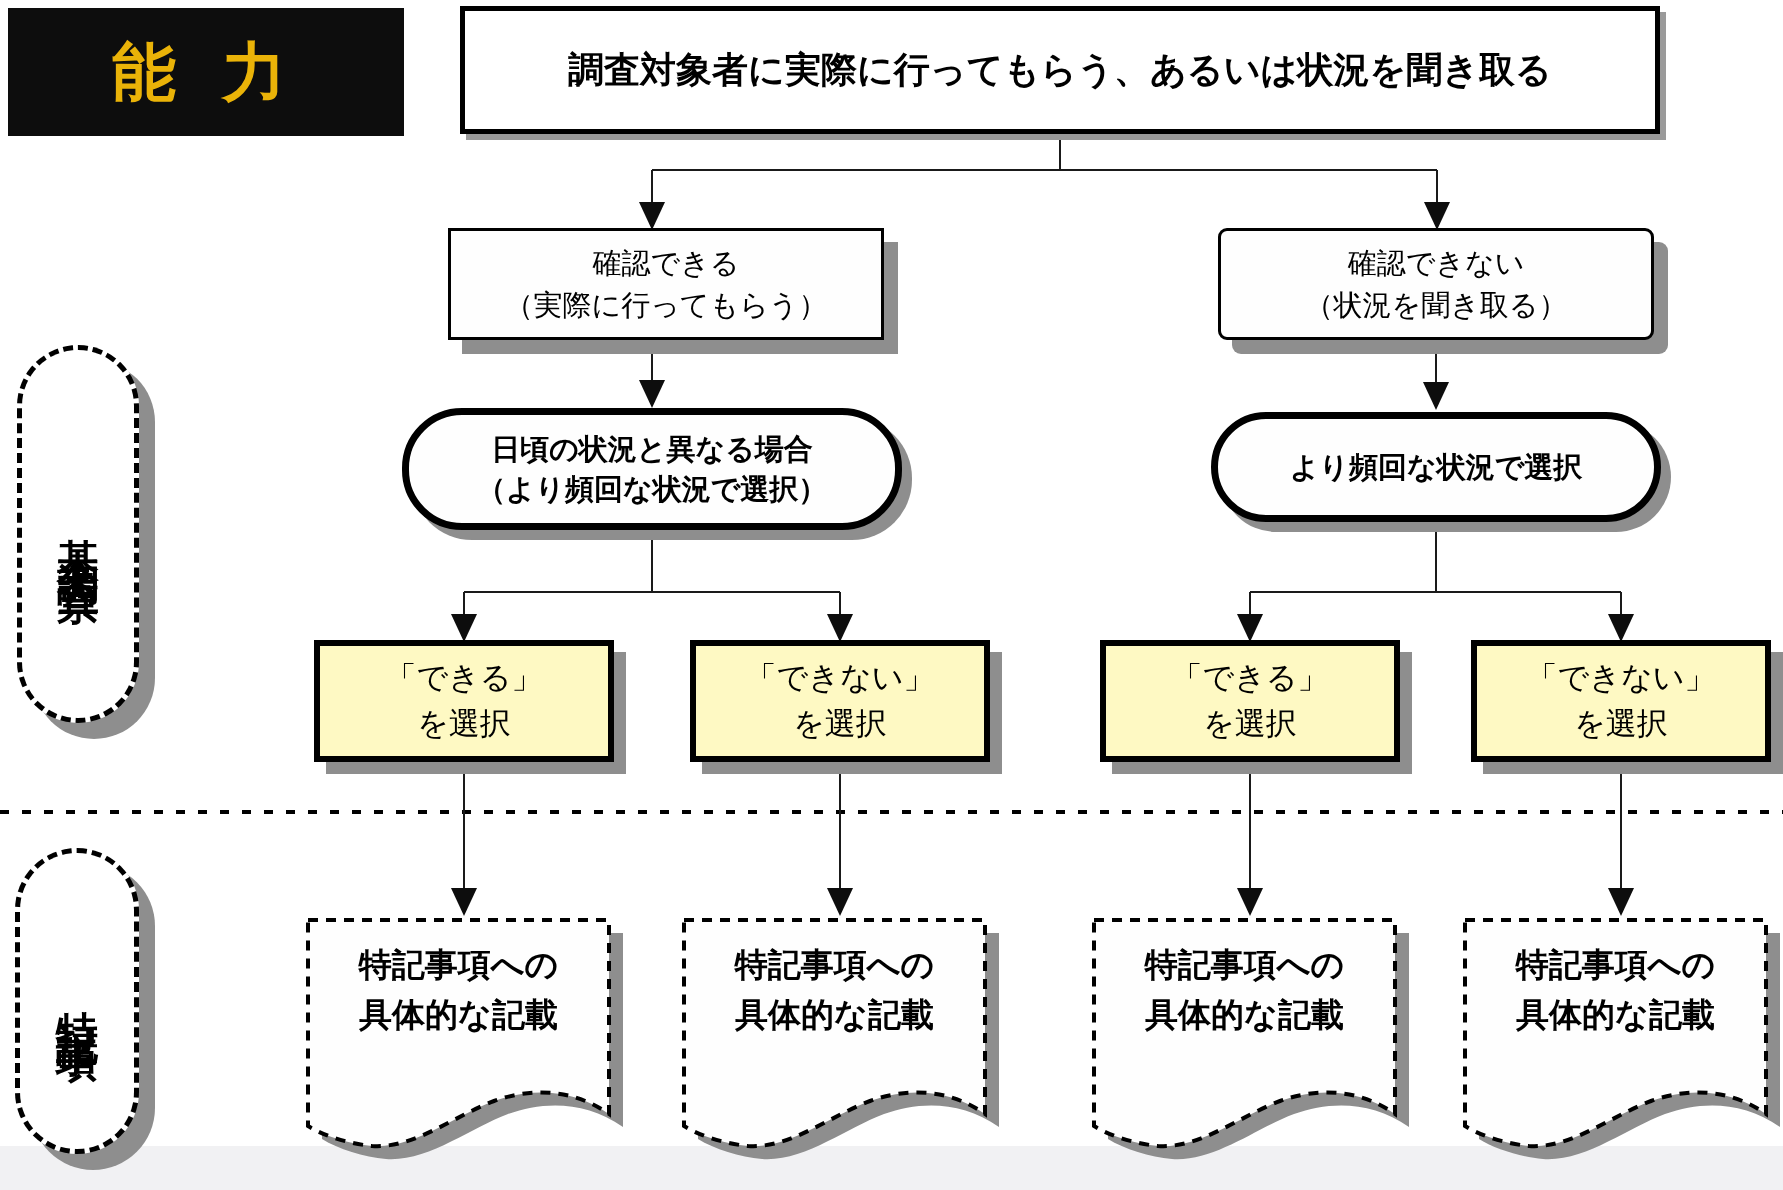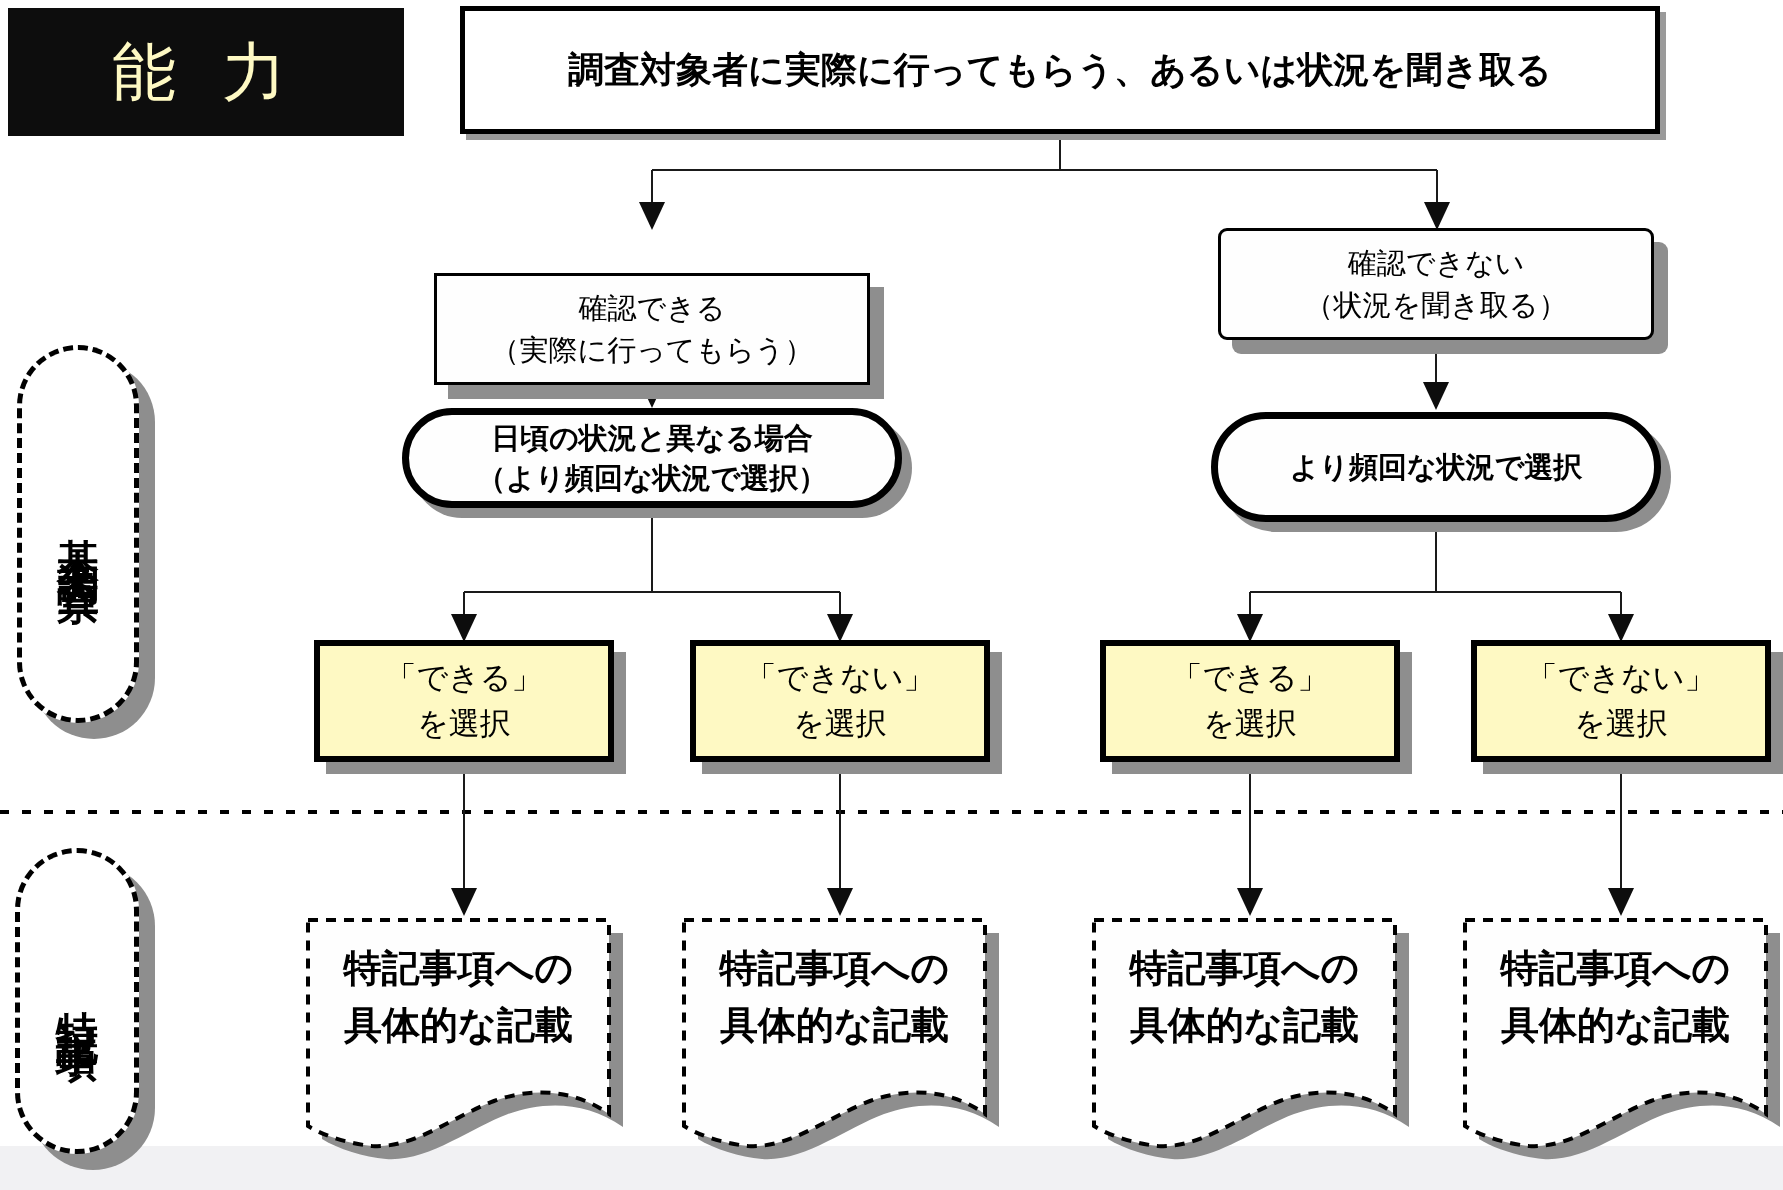--- a/index.html
+++ b/index.html
@@ -7,61 +7,61 @@
     position:relative;width:1783px;height:1190px;background:#ffffff;overflow:hidden;
     font-family:"Liberation Sans","DejaVu Sans",sans-serif;color:#000;
   }
   .layer{position:absolute;left:0;top:0;}
   .bottom-band{position:absolute;left:0;top:1146px;width:1783px;height:44px;background:#f1f1f3;}
 
   .black-box{
     position:absolute;left:8px;top:8px;width:396px;height:128px;background:#0d0d0d;
     display:flex;align-items:center;justify-content:center;
   }
-  .black-box span{color:#fef9c3;font-size:64px;font-weight:normal;letter-spacing:14px;}
+  .black-box span{color:#eab308;font-size:64px;font-weight:bold;letter-spacing:14px;}
 
   .top-box{
     position:absolute;left:460px;top:6px;width:1200px;height:128px;background:#ffffff;
     border:5px solid #000;box-shadow:6px 6px 0 #9a9a9a;box-sizing:border-box;
     display:flex;align-items:center;justify-content:center;
   }
   .top-box span{font-size:36px;font-weight:600;white-space:nowrap;}
 
   .proc-box{
     position:absolute;background:#fefefe;border:3px solid #000;box-sizing:border-box;
     box-shadow:14px 14px 0 #8e8e8e;display:flex;flex-direction:column;
     align-items:center;justify-content:center;text-align:center;
   }
   .proc-box span{font-size:29px;font-weight:500;line-height:1.45;white-space:nowrap;}
-  .box-check-l{left:434px;top:228px;width:436px;height:112px;margin-top:45px;}
+  .box-check-l{left:448px;top:228px;width:436px;height:112px;}
   .box-check-r{left:1218px;top:228px;width:436px;height:112px;border-radius:9px;}
 
   .stadium{
     position:absolute;background:#fefefe;border:7px solid #000;border-radius:60px;
     box-sizing:border-box;box-shadow:10px 10px 0 #8e8e8e;display:flex;flex-direction:column;
     align-items:center;justify-content:center;text-align:center;
   }
   .stadium span{font-size:29px;font-weight:600;line-height:1.38;white-space:nowrap;}
-  .stadium-l{left:402px;top:408px;width:500px;height:100px;}
+  .stadium-l{left:402px;top:408px;width:500px;height:122px;}
   .stadium-r{left:1211px;top:412px;width:450px;height:110px;}
 
   .sel-box{
     position:absolute;top:640px;width:300px;height:122px;background:#fef9c3;
     border:6px solid #000;box-sizing:border-box;box-shadow:12px 12px 0 #8e8e8e;
     display:flex;flex-direction:column;align-items:center;justify-content:center;text-align:center;
   }
   .sel-box span{font-size:31px;font-weight:500;line-height:1.5;white-space:nowrap;}
   .sel-1{left:314px;} .sel-2{left:690px;} .sel-3{left:1100px;} .sel-4{left:1471px;}
 
   .doc{position:absolute;top:918px;width:317px;height:246px;}
   .doc-1{left:306px;} .doc-2{left:682px;} .doc-3{left:1092px;} .doc-4{left:1463px;}
   .doc .doc-text{
     position:absolute;left:2px;top:22px;width:301px;text-align:center;
   }
-  .doc .doc-text span{font-size:38px;font-weight:bold;line-height:1.5;white-space:nowrap;display:block;}
+  .doc .doc-text span{font-size:33px;font-weight:bold;line-height:1.5;white-space:nowrap;display:block;}
 
   .pill{
     position:absolute;background:#ffffff;border:5px dashed #000;border-radius:64px;
     box-sizing:border-box;box-shadow:16px 16px 0 #8e8e8e;
     display:flex;align-items:center;justify-content:center;
   }
   .pill span{
     writing-mode:vertical-rl;text-orientation:upright;
     font-size:42px;font-weight:bold;letter-spacing:12px;white-space:nowrap;
   }

